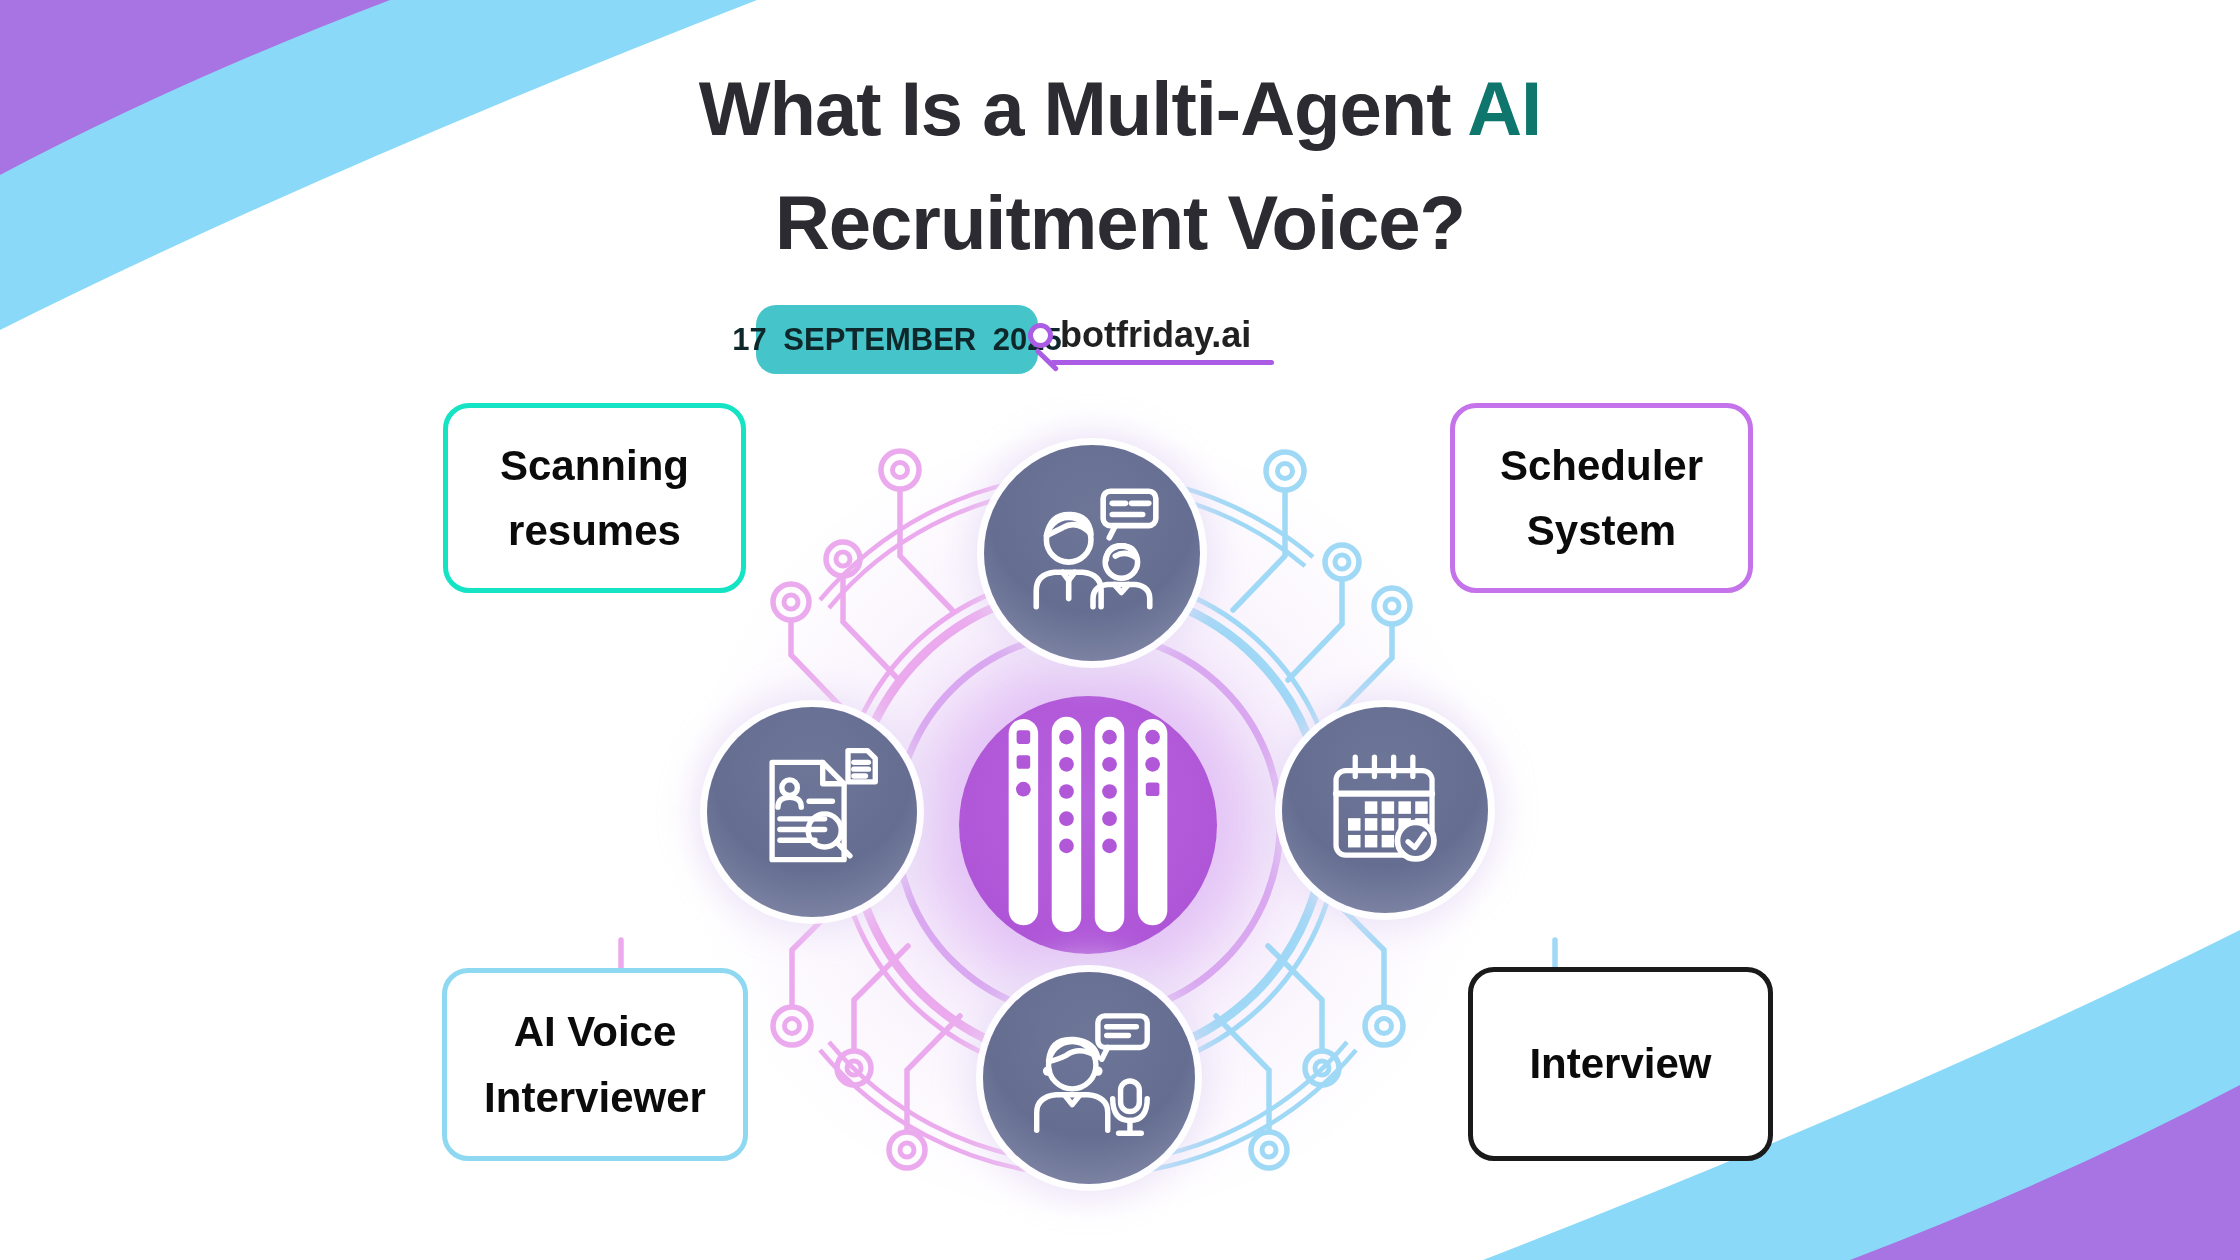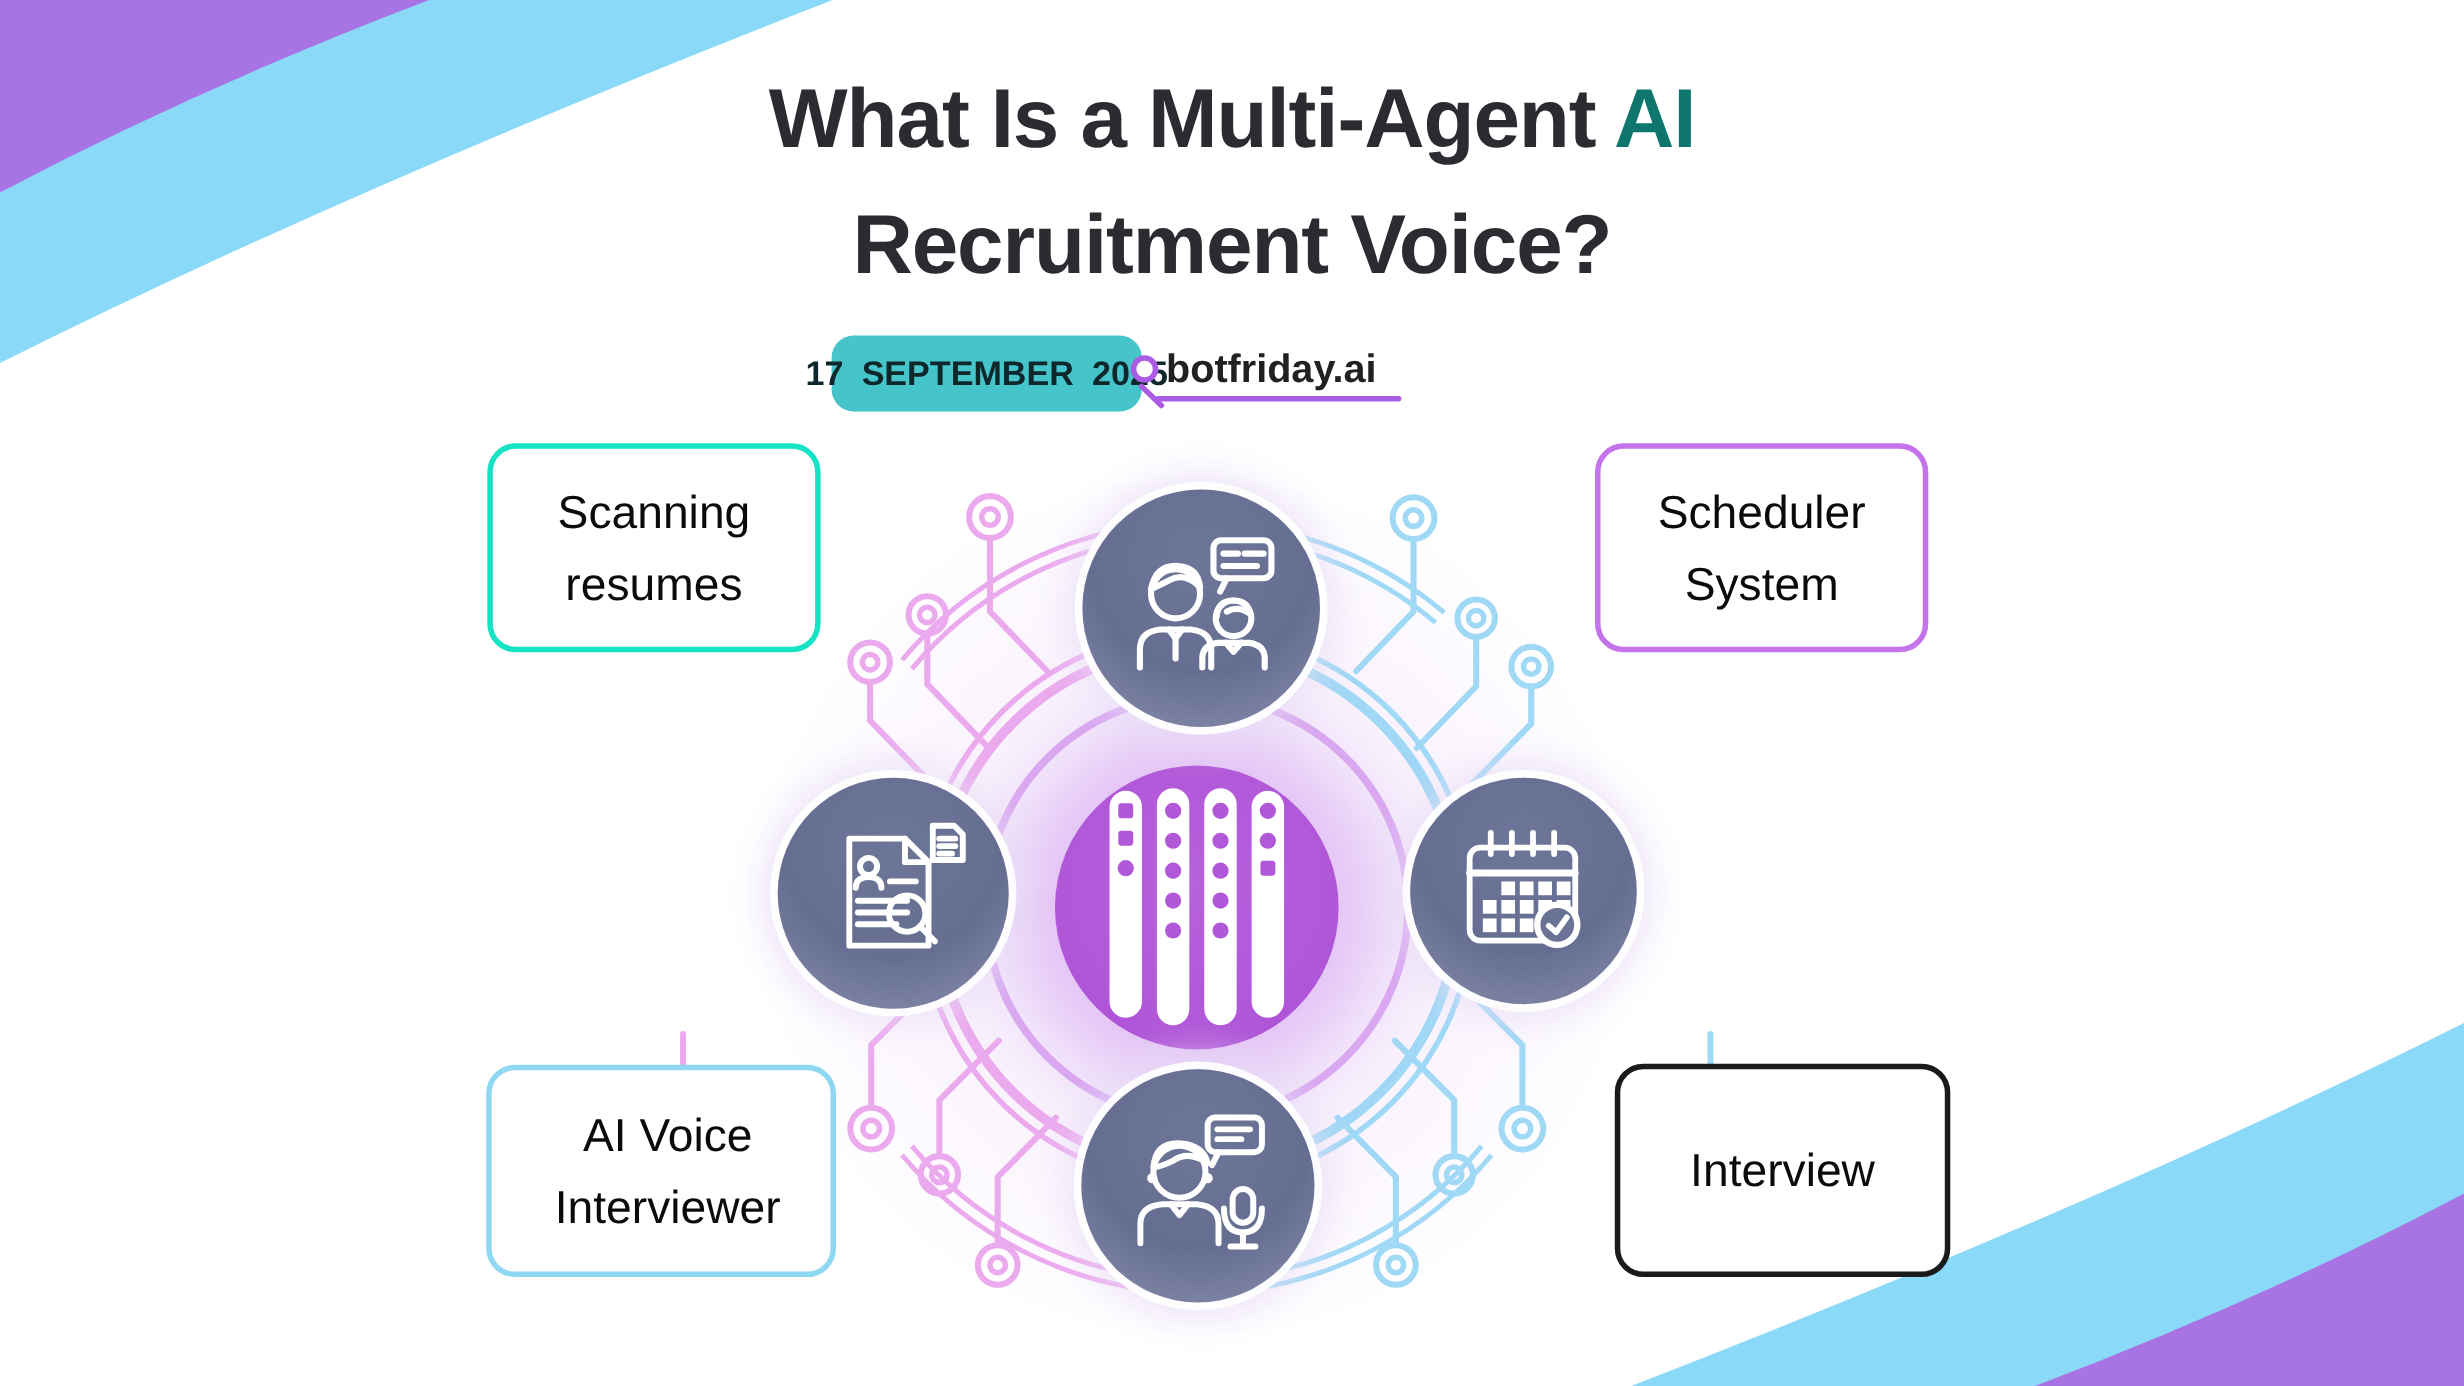--- a/index.html
+++ b/index.html
@@ -24,21 +24,21 @@
     position:absolute;left:1060px;top:314px;width:260px;height:46px;
     font-size:36px;font-weight:700;color:#212121;white-space:nowrap;
   }
   .brand-underline{position:absolute;left:1050px;top:360px;width:224px;height:5px;background:#aa5ce5;border-radius:3px;}
   .brand-pin{position:absolute;left:1028px;top:323px;width:15px;height:15px;border:5px solid #aa5ce5;border-radius:50%;background:#fff;}
   .brand-diag{position:absolute;left:1036px;top:347px;width:30px;height:5px;background:#aa5ce5;border-radius:3px;transform:rotate(44deg);transform-origin:left center;}
   
   .card{
     position:absolute;background:#ffffff;border:5px solid #000;border-radius:26px;
     display:flex;flex-direction:column;align-items:center;justify-content:center;
-    font-size:42px;font-weight:400;line-height:1.55;color:#0b0b0b;text-align:center;z-index:6;
+    font-size:42px;font-weight:700;line-height:1.55;color:#0b0b0b;text-align:center;z-index:6;
   }
   .card-scanning{left:443px;top:403px;width:293px;height:180px;}
   .card-candidate{left:1450px;top:403px;width:293px;height:180px;}
   .card-voice{left:442px;top:968px;width:296px;height:183px;}
   .card-scheduler{left:1468px;top:967px;width:295px;height:184px;}
   
   .glow-backdrop{
     position:absolute;left:688px;top:435px;width:800px;height:780px;z-index:1;border-radius:50%;
     background:radial-gradient(circle, rgba(240,224,250,0.95) 0%, rgba(246,236,252,0.55) 45%, rgba(255,255,255,0) 72%);
   }
@@ -157,21 +157,21 @@
   <div class="brand-underline" style="background-color: rgb(170, 92, 229);"></div>
 
   <div class="card card-scanning" style="border-color: rgb(20, 227, 196);">
     <span>Scanning</span>
     <span>resumes</span>
   </div>
   <div class="card card-candidate" style="border-color: rgb(196, 115, 234);">
     <span>Scheduler</span>
     <span>System</span>
   </div>
-  <div class="card card-voice" style="border-color: rgb(143, 216, 242); padding-left: 12px;">
+  <div class="card card-voice" style="border-color: rgb(143, 216, 242);">
     <span>AI Voice</span>
     <span>Interviewer</span>
   </div>
   <div class="card card-scheduler" style="border-color: rgb(26, 26, 26);">
     <span>Interview</span>
   </div>
 
   <div class="hub">
     <svg class="icon-svg" width="170" height="227" viewBox="0 0 150 200">
       <g fill="#ffffff">

